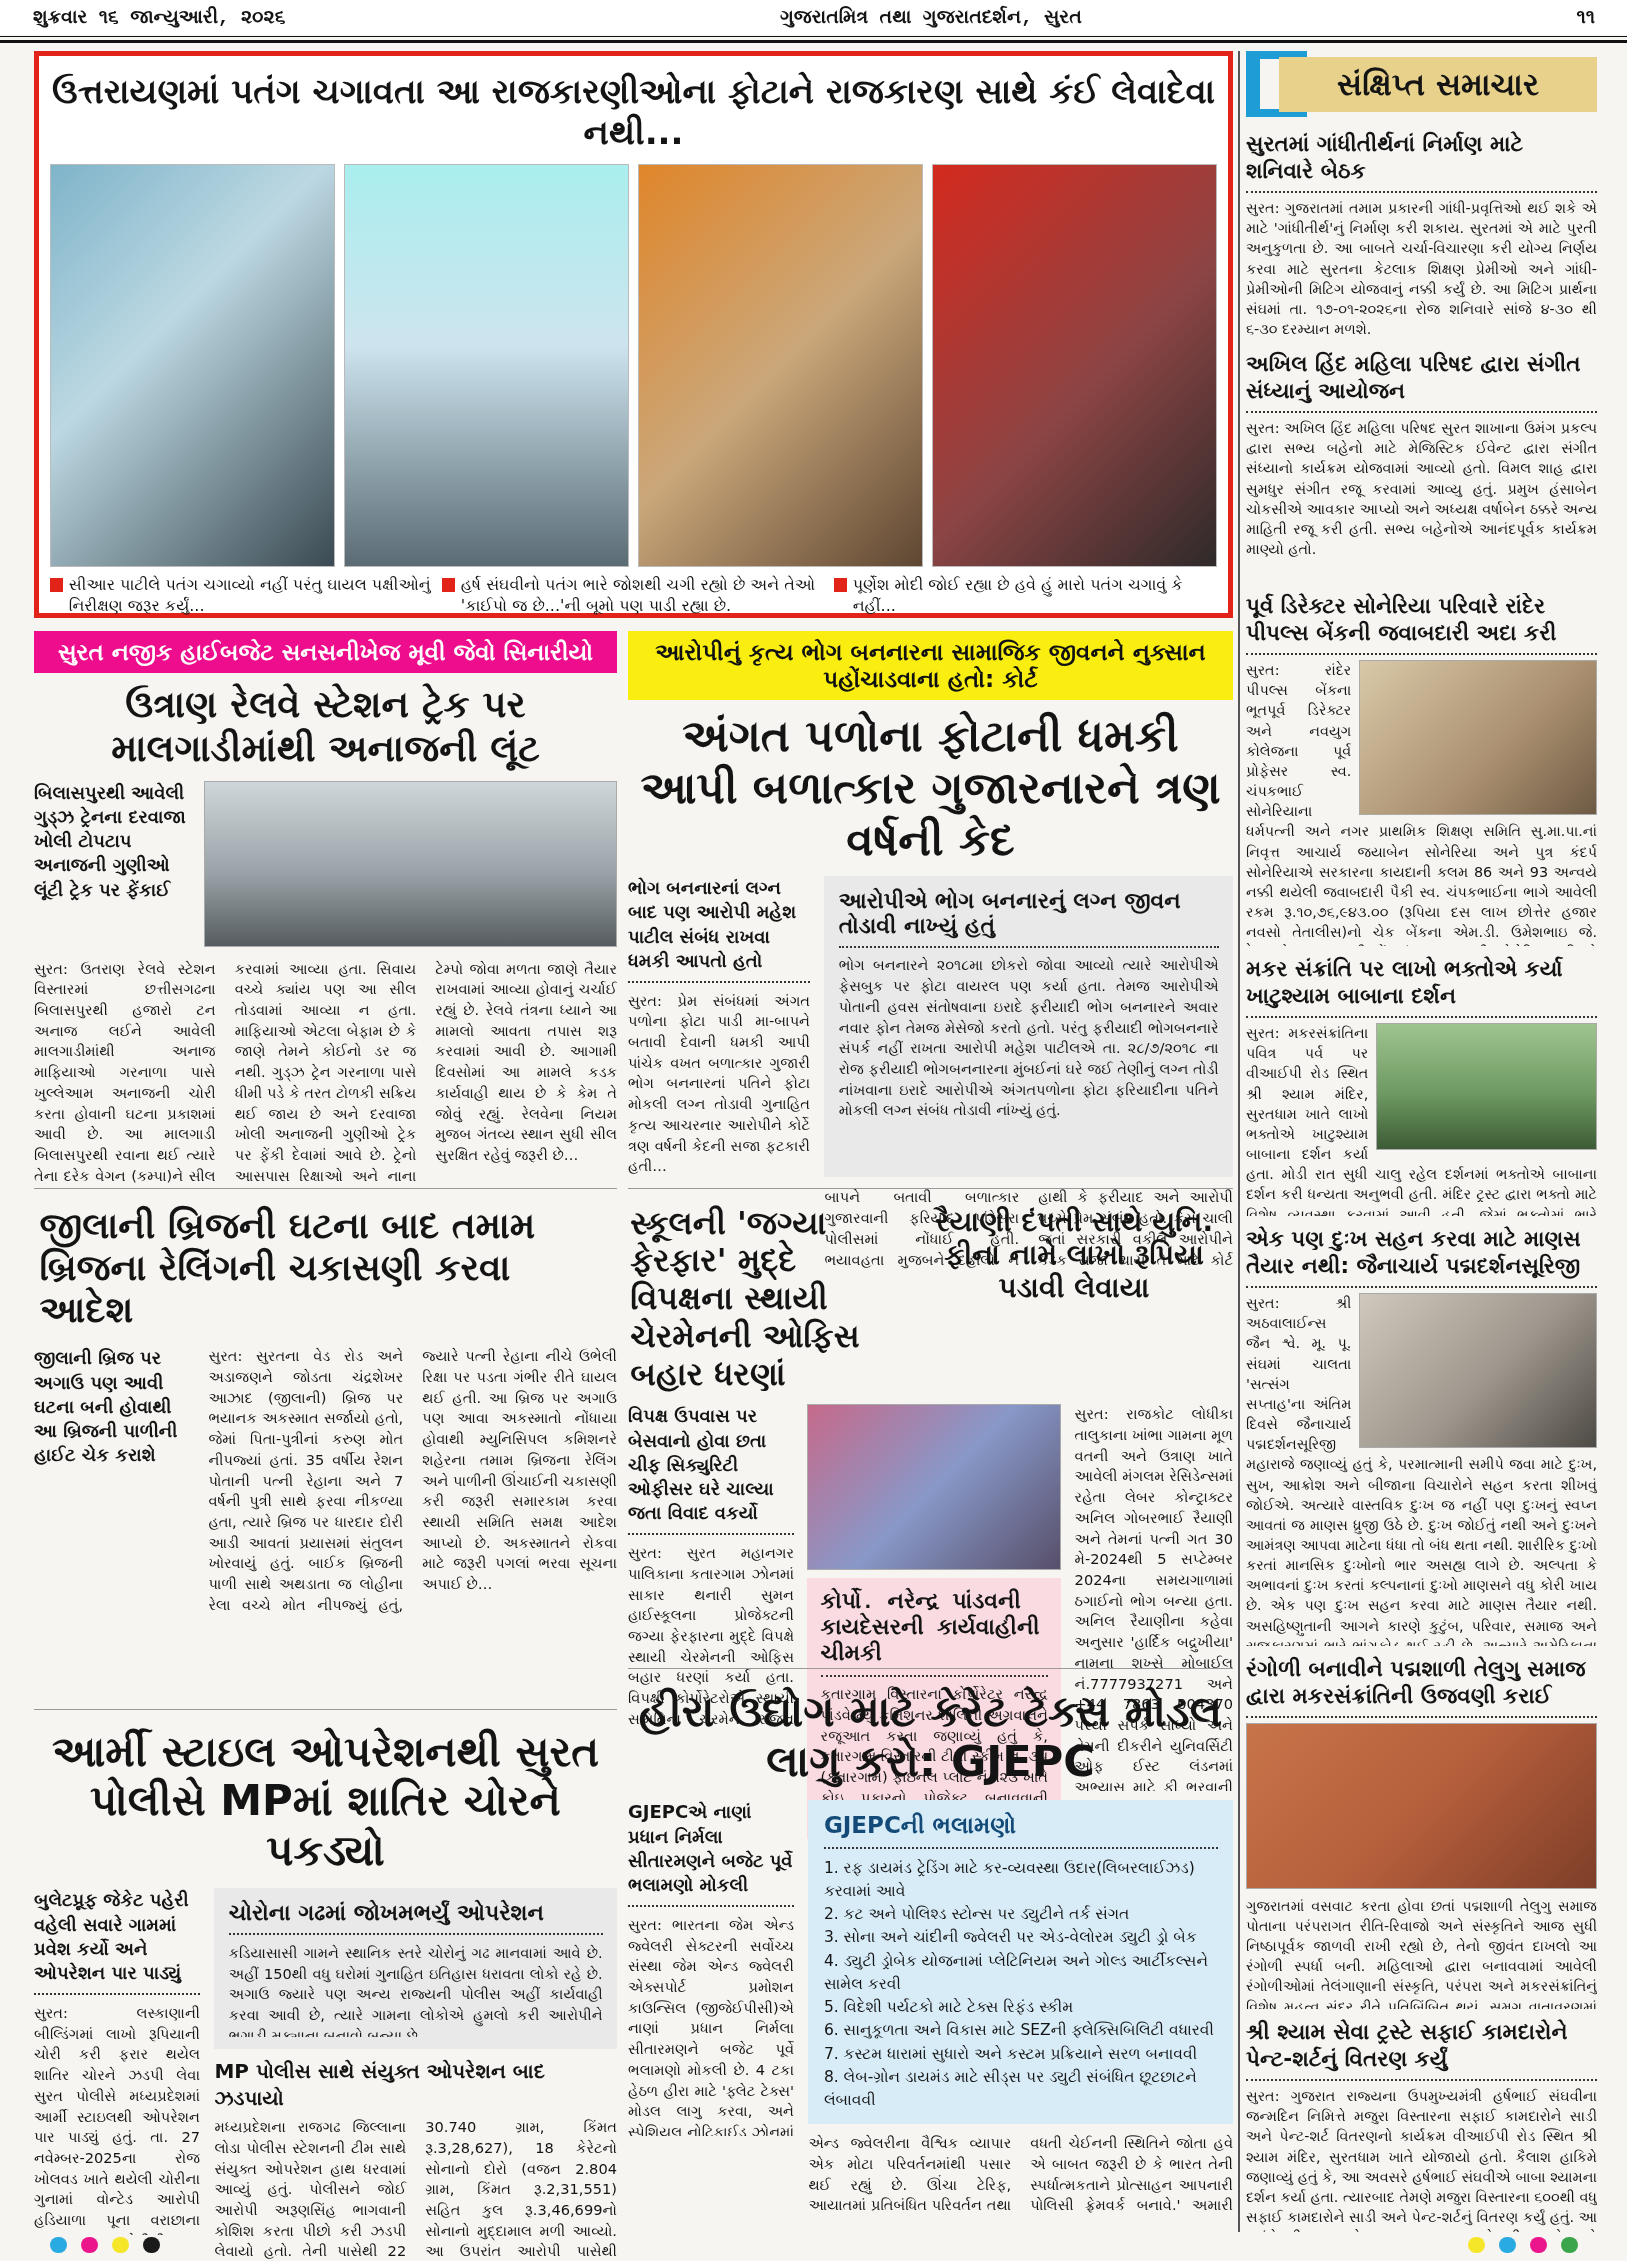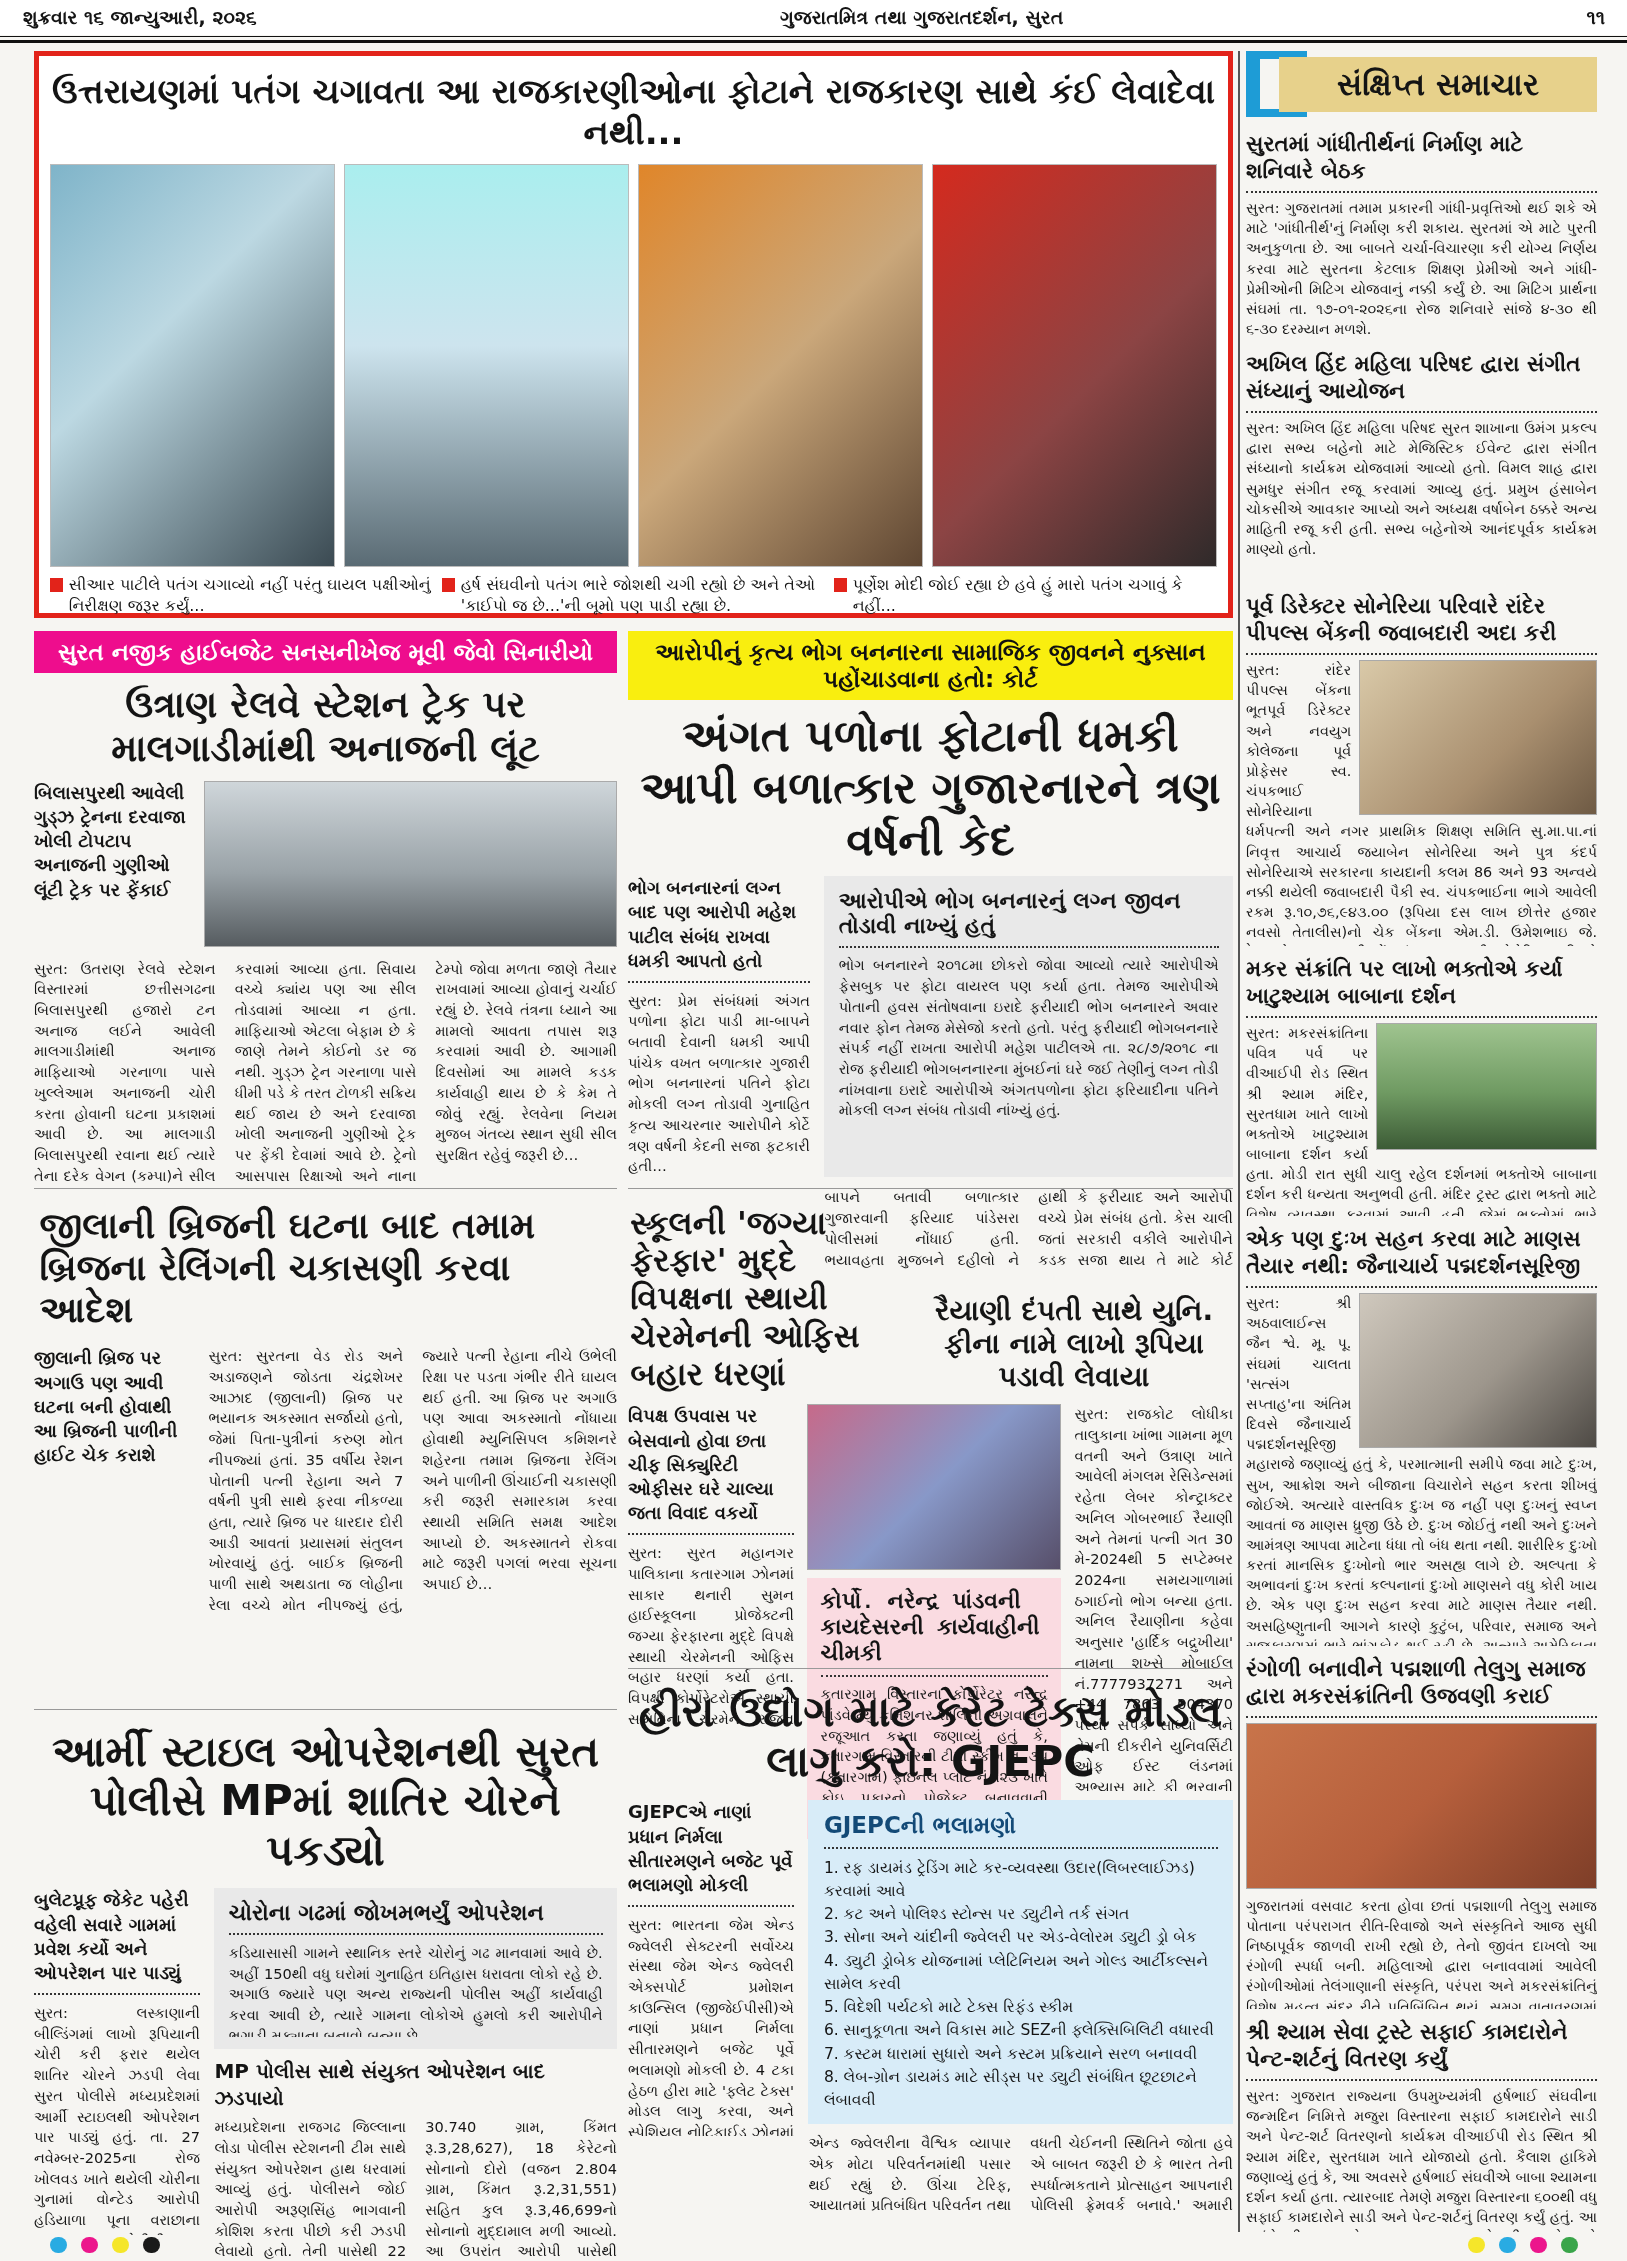--- a/index.html
+++ b/index.html
@@ -1,22 +1,22 @@
 <!DOCTYPE html>
 <html lang="gu" style="font-size:8.8px"><head>
 <meta charset="utf-8">
 <style>
   * { margin:0; padding:0; box-sizing:border-box; }
   html,body { width:1628px; background:#f6f5f2; font-family:"DejaVu Sans", sans-serif; color:#141414; }
   body { height:2261px; position:relative; overflow:hidden; }
 
   
   .hdr { position:absolute; left:0; top:0; width:1628px; height:35px; background:#fff;
-         display:flex; align-items:center; justify-content:space-between; padding:0 23px;
-         font-size:19px; font-weight:bold; }
+         display:flex; align-items:center; justify-content:space-between; padding:0 33px;
+         font-size:19px; font-weight:bold;font-family:Liberation Mono, monospace; }
   .hdr-rule { position:absolute; left:0; top:36px; width:1628px; height:6.6px;
               border-top:1.7px solid #111; border-bottom:3.9px solid #111; }
 
   
   .strip { position:absolute; left:34px; top:51px; width:1199px; height:567px;
            border:5px solid #e2231a; background:#fff; padding:7.7px 11px; }
   .strip-headline { text-align:center; font-size:34px; font-weight:800; padding:7.7px 0 11px; }
   .strip-photos { display:flex; gap:8.8px; height:403px; }
   .sp { flex:1; border:0.6px solid #bbb; }
   .strip-caps { display:flex; gap:8.8px; margin-top:7.7px; }
@@ -138,21 +138,21 @@
 
 <div class="art" style="left:34px; top:1188px; width:583px; height:508px; border-top:1.1px solid #999; padding-top:5.5px;">
   <div class="bigh" style="font-size:36px; text-align:left; padding-left:5.5px;">જીલાની બ્રિજની ઘટના બાદ તમામ બ્રિજના રેલિંગની ચકાસણી કરવા આદેશ</div>
   <div style="display:flex; gap:14.4px; margin-top:8.8px;">
     <div class="lead-bold" style="flex:0 0 160px;">જીલાની બ્રિજ પર અગાઉ પણ આવી ઘટના બની હોવાથી આ બ્રિજની પાળીની હાઈટ ચેક કરાશે</div>
     <div class="body-txt cols2" style="flex:1; height:309px; overflow:hidden;">સુરત: સુરતના વેડ રોડ અને અડાજણને જોડતા ચંદ્રશેખર આઝાદ (જીલાની) બ્રિજ પર ભયાનક અકસ્માત સર્જાયો હતો, જેમાં પિતા-પુત્રીનાં કરુણ મોત નીપજ્યાં હતાં. 35 વર્ષીય રેશન પોતાની પત્ની રેહાના અને 7 વર્ષની પુત્રી સાથે ફરવા નીકળ્યા હતા, ત્યારે બ્રિજ પર ધારદાર દોરી આડી આવતાં પ્રયાસમાં સંતુલન ખોરવાયું હતું. બાઈક બ્રિજની પાળી સાથે અથડાતા જ લોહીના રેલા વચ્ચે મોત નીપજ્યું હતું, જ્યારે પત્ની રેહાના નીચે ઉભેલી રિક્ષા પર પડતા ગંભીર રીતે ઘાયલ થઈ હતી. આ બ્રિજ પર અગાઉ પણ આવા અકસ્માતો નોંધાયા હોવાથી મ્યુનિસિપલ કમિશનરે શહેરના તમામ બ્રિજના રેલિંગ અને પાળીની ઊંચાઈની ચકાસણી કરી જરૂરી સમારકામ કરવા સ્થાયી સમિતિ સમક્ષ આદેશ આપ્યો છે. અકસ્માતને રોકવા માટે જરૂરી પગલાં ભરવા સૂચના અપાઈ છે…</div>
   </div>
 </div>
 
 <div class="art" style="left:628px; top:1188px; width:605px; height:508px; border-top:1.1px solid #999; padding-top:5.5px;">
-  <div style="display:flex; gap:22px;align-items:flex-end;">
+  <div style="display:flex; gap:22px;">
     <div class="bigh" style="flex:0 0 265px; font-size:32px; text-align:left;">સ્કૂલની 'જગ્યા ફેરફાર' મુદ્દે વિપક્ષના સ્થાયી ચેરમેનની ઓફિસ બહાર ધરણાં</div>
     <div class="bigh" style="flex:1; font-size:28px;">રૈયાણી દંપતી સાથે યુનિ. ફીના નામે લાખો રૂપિયા પડાવી લેવાયા</div>
   </div>
   <div style="display:flex; gap:13.3px; margin-top:5.5px;">
     <div style="flex:0 0 166px;">
       <div class="lead-bold">વિપક્ષ ઉપવાસ પર બેસવાનો હોવા છતા ચીફ સિક્યુરિટી ઓફીસર ઘરે ચાલ્યા જતા વિવાદ વકર્યો</div>
       <div class="dotted"></div>
       <div class="body-txt" style="height:182px; overflow:hidden;">સુરત: સુરત મહાનગર પાલિકાના કતારગામ ઝોનમાં સાકાર થનારી સુમન હાઈસ્કૂલના પ્રોજેક્ટની જગ્યા ફેરફારના મુદ્દે વિપક્ષે સ્થાયી ચેરમેનની ઓફિસ બહાર ધરણાં કર્યા હતા. વિપક્ષી કોર્પોરેટરોએ સ્થાયી સમિતિના ચેરમેન રાજન પટેલને આવેદનપત્ર આપી કાર્યવાહીની માંગ કરી હતી. આ સાથે જ શહેરના અન્ય પ્રોજેક્ટોની પણ સમીક્ષા કરવા માંગ ઉઠી હતી. વિરોધ દરમિયાન સૂત્રોચ્ચાર કરાતા માહોલ ગરમાયો હતો…</div>
     </div>
     <div style="flex:0 0 254px;">

